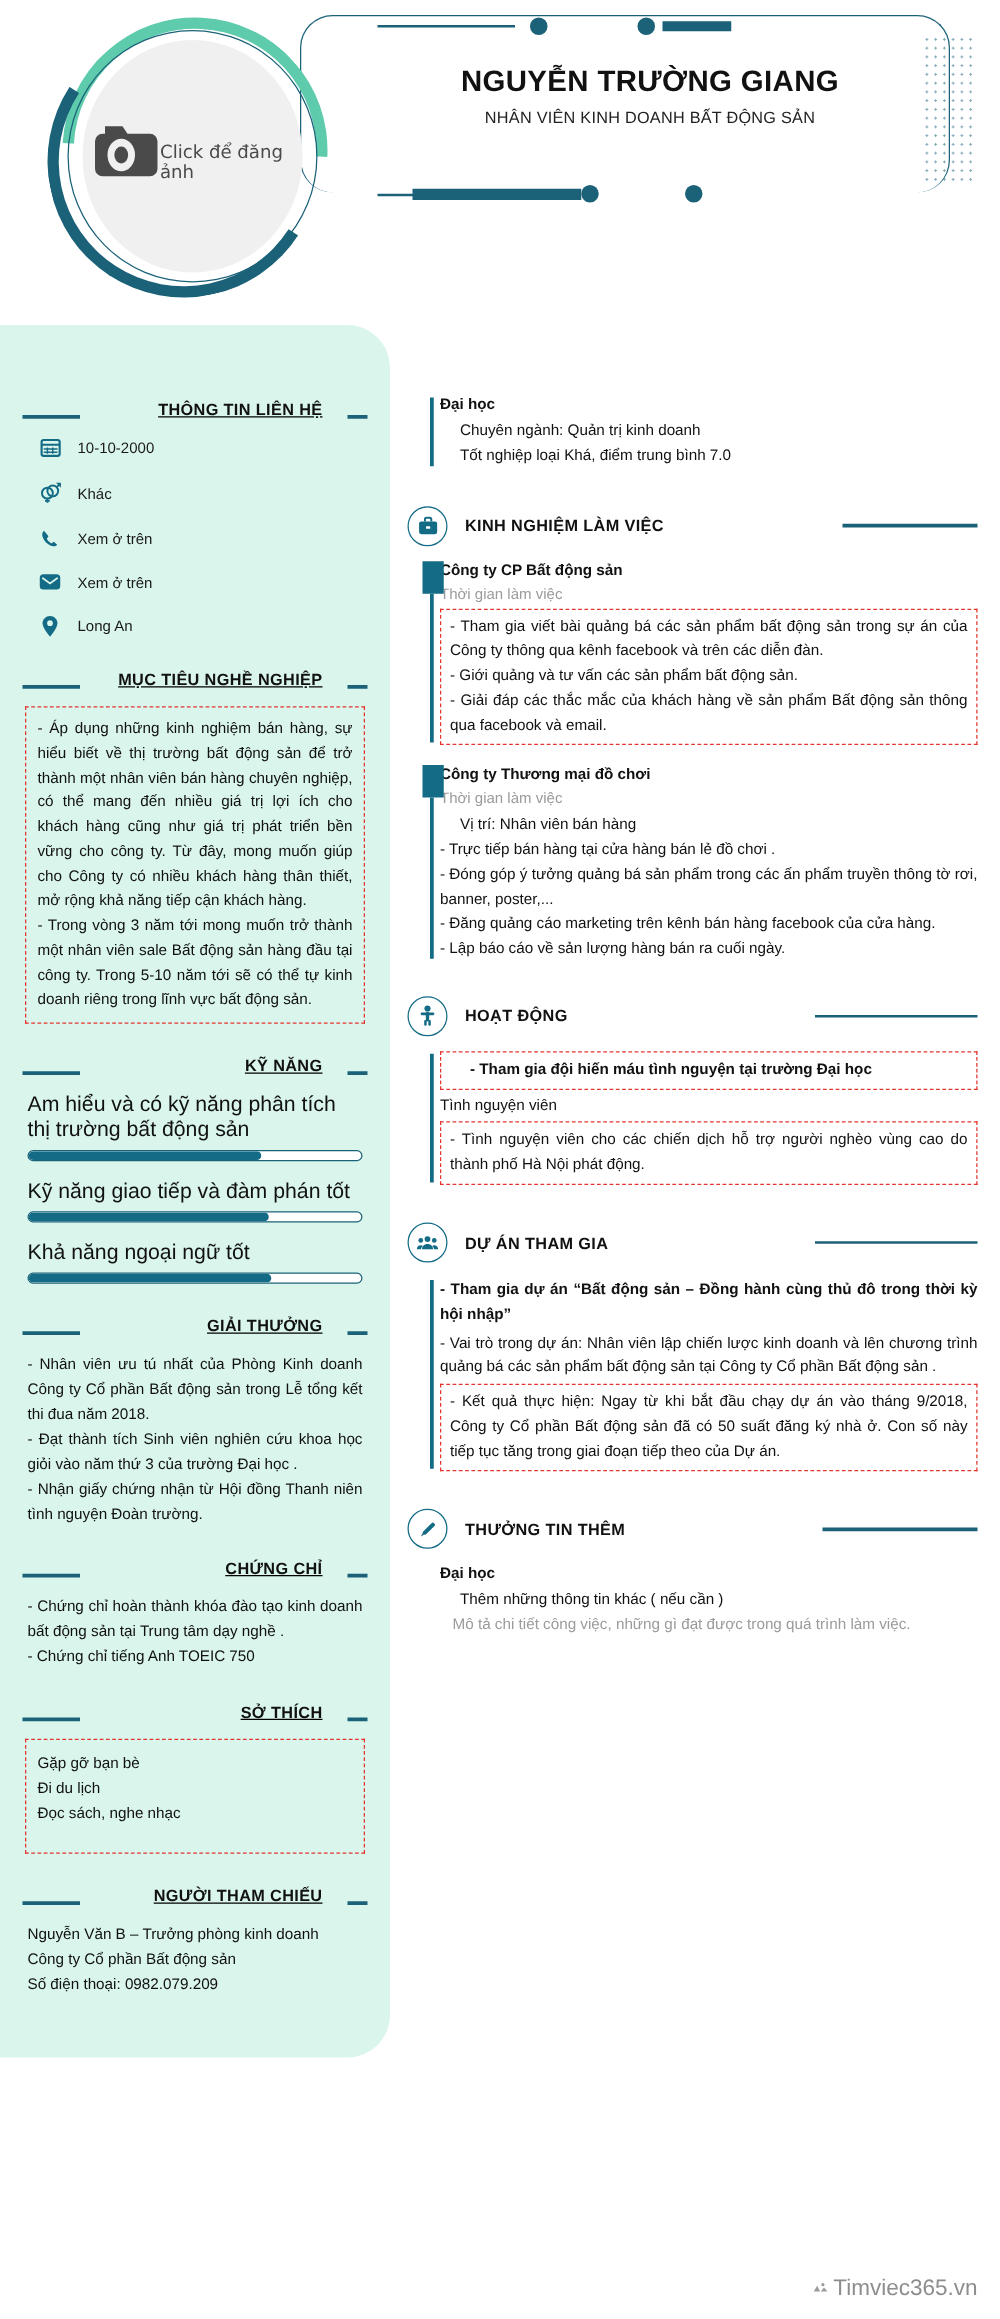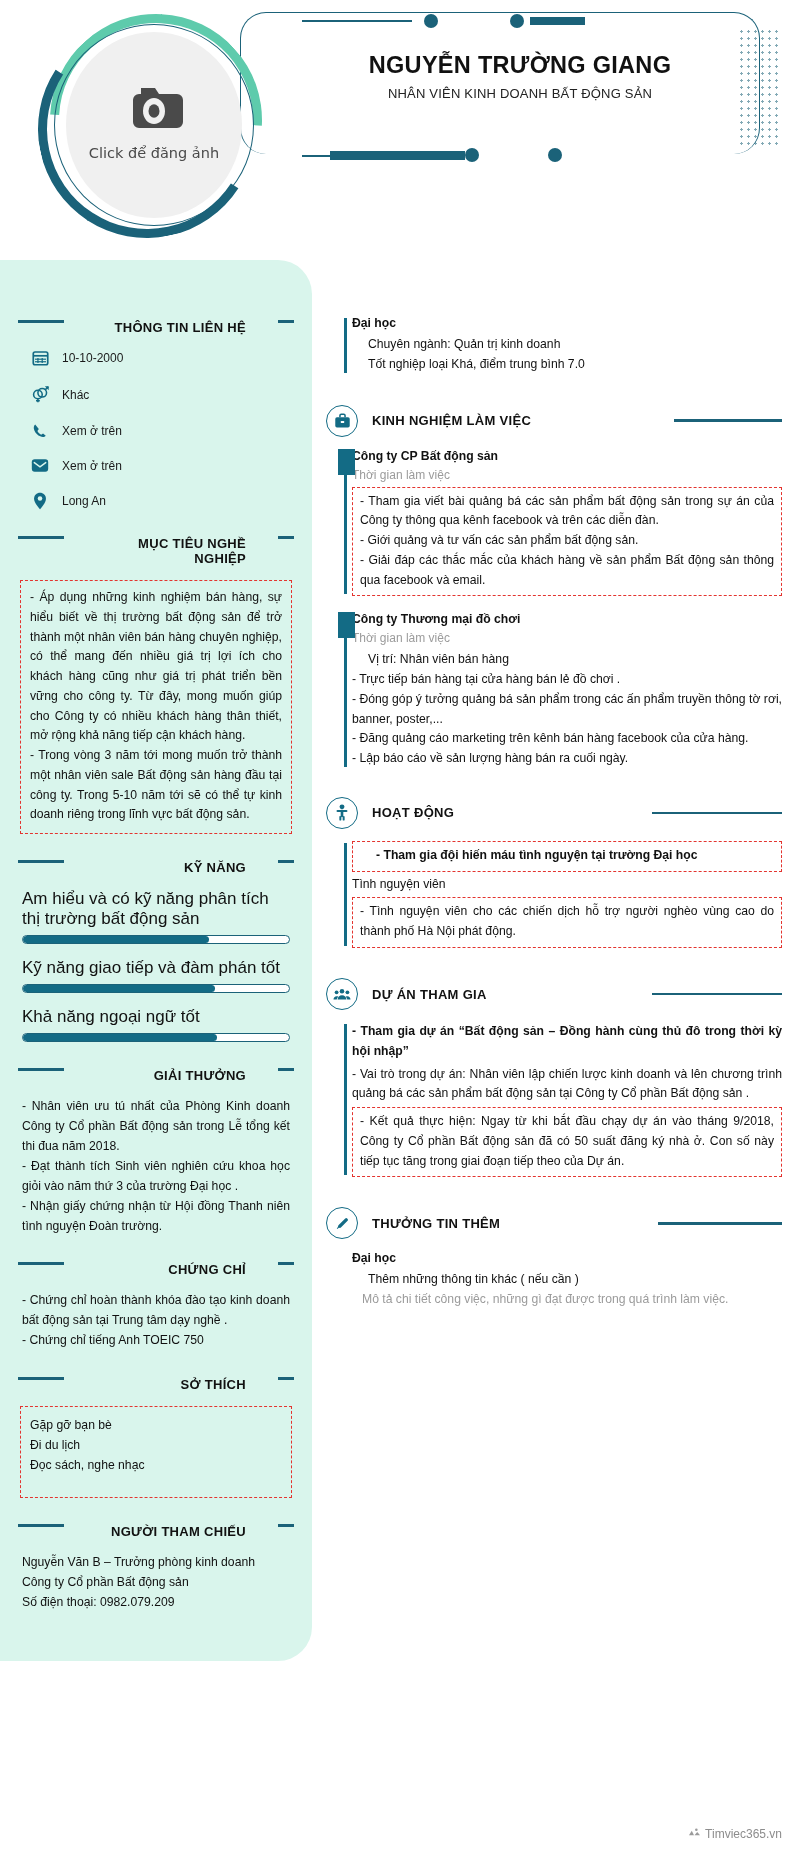--- a/index.html
+++ b/index.html
@@ -41,21 +41,21 @@
   }
   .ring-thin {
     position: absolute; left: 22px; top: 16px;
     width: 200px; height: 202px; border-radius: 50%;
     border: 1.6px solid #1b6279;
   }
   .photo-circle {
     position: absolute; left: 34px; top: 24px;
     width: 176px; height: 186px; border-radius: 50%;
     background: #f0f0f0;
-    display: flex; flex-direction: column;
+    display: flex; flex-direction: row;
     align-items: center; justify-content: center;
   }
   .cam-icon { margin-top: -8px; }
   .cam-label {
     font-size: 14.5px; color: #4a4a4a; margin-top: 10px;
     font-family: "DejaVu Sans", sans-serif;
   }
 
   .name-block {
     position: absolute; left: 310px; top: 52px;
@@ -101,22 +101,23 @@
     padding: 34px 18px 48px 18px;
     min-height: 1230px;
   }
   .right-col {
     flex: 1;
     padding: 22px 18px 30px 14px;
   }
 
   
   .l-head {
-    display: flex; align-items: flex-start; gap: 26px;
+    display: flex; align-items: flex-end; gap: 14px;
     margin: 26px 0 14px 0;
+    text-decoration: underline;
   }
   .l-head .bar-l { width: 46px; height: 3px; background: #1b6279; flex: none; }
   .l-head .ttl {
     flex: 1; text-align: right;
     font-size: 13px; font-weight: bold; color: #111;
     letter-spacing: .3px; padding-right: 6px;
   }
   .l-head .bar-r { width: 16px; height: 3px; background: #1b6279; flex: none; }
 
   .contact-list { margin-top: 6px; }
@@ -182,21 +183,21 @@
   .r-bold { font-weight: bold; }
   .rdash {
     border: 1.3px dashed #e3342f;
     padding: 4px 7px 5px 7px;
     margin-top: 3px;
   }
   .blk { margin-bottom: 16px; position: relative; padding-left: 26px; }
 
   .footer {
     position: absolute; right: 18px; bottom: 14px;
-    font-size: 12px; color: #8d8d8d;
+    font-size: 18px; color: #8d8d8d;
     display: flex; align-items: center; gap: 4px;
   }
 </style>
 </head>
 <body>
 
 <div class="page">
 
   <div class="header">
 

